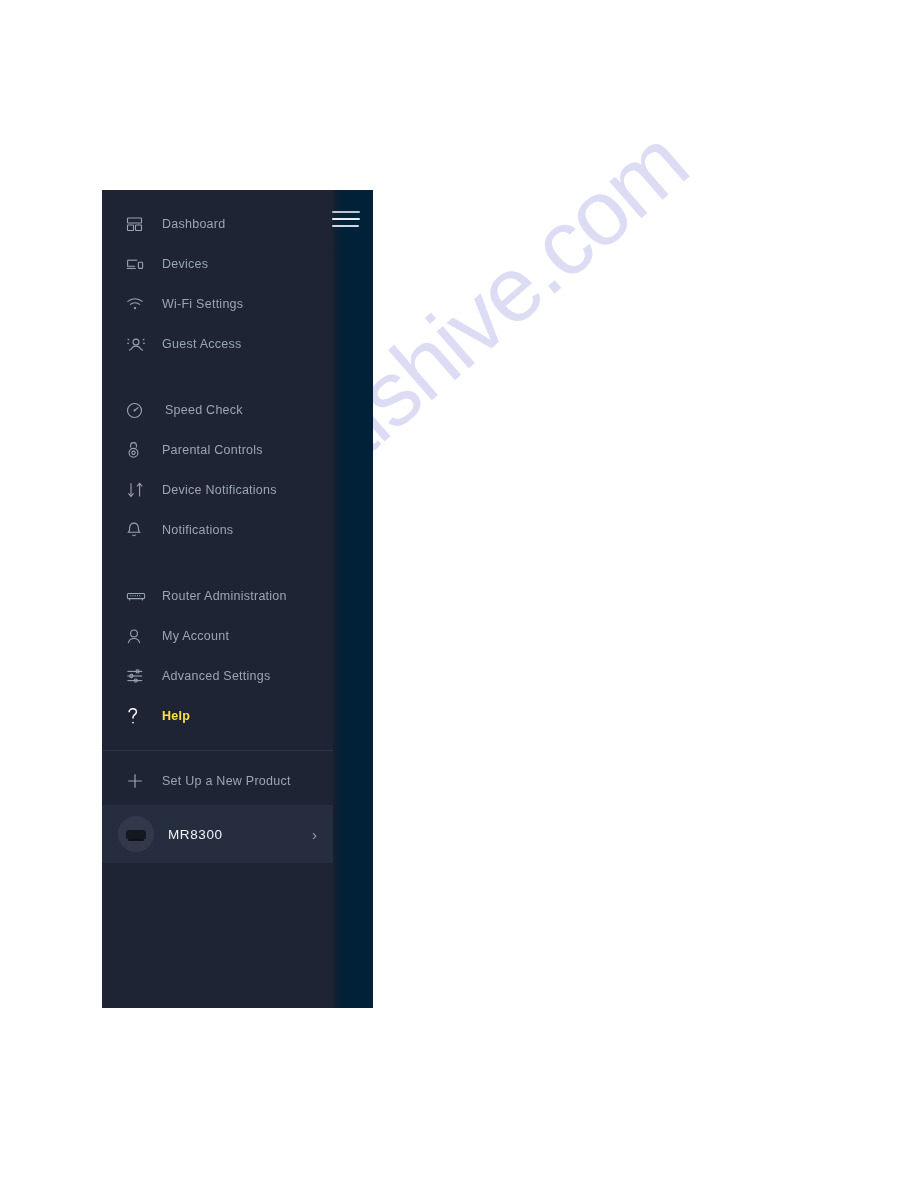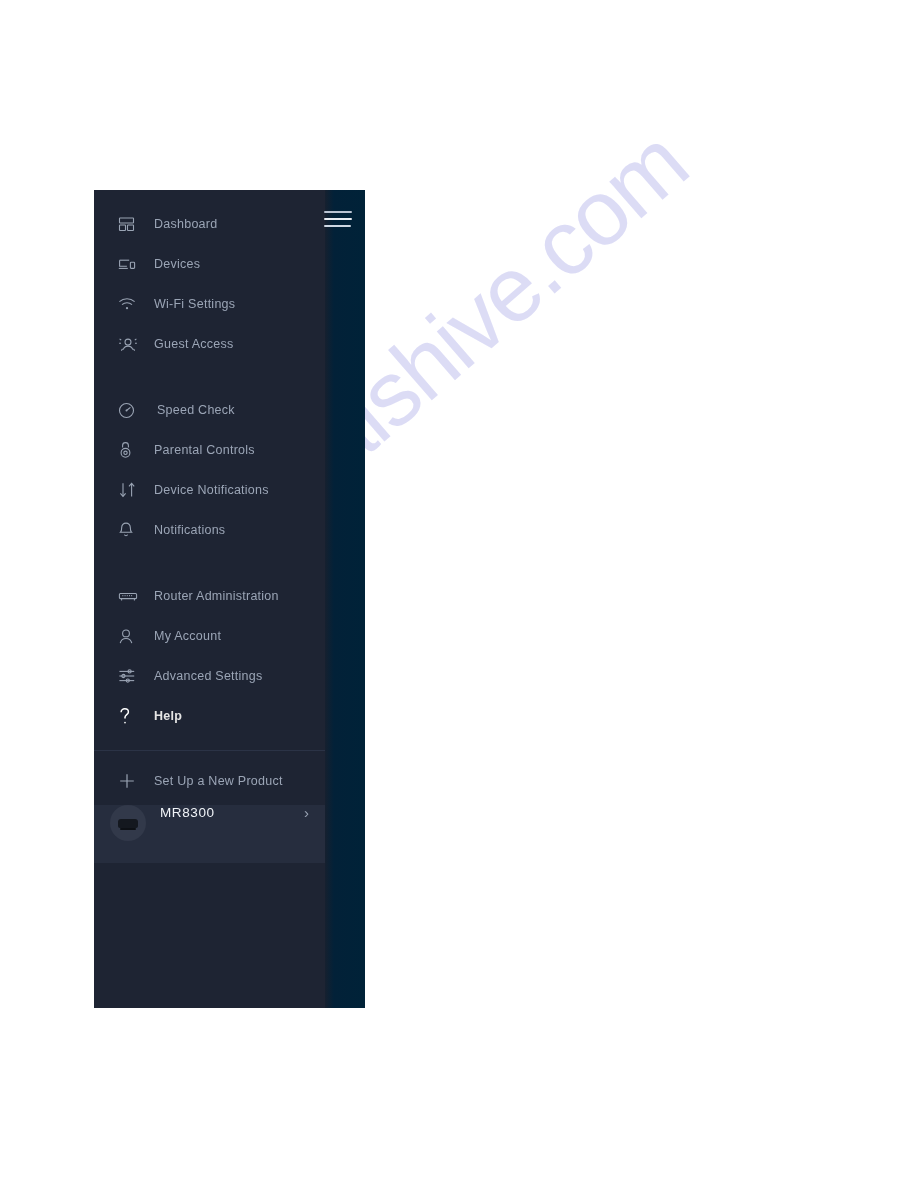--- a/index.html
+++ b/index.html
@@ -33,21 +33,21 @@
     transform-origin: 0 0;
     white-space: nowrap;
     pointer-events: none;
     user-select: none;
     z-index: 5;
   }
 
   
   .nav-panel {
     position: absolute;
-    left: 94px;
+    left: 102px;
     top: 190px;
     width: 271px;
     height: 818px;
     background: #1e2433;
     z-index: 10;
     overflow: hidden;
   }
 
   
   .nav-right-strip {
@@ -114,39 +114,39 @@
   .menu-item .icon-wrap svg { display: block; }
   .menu-item .label {
     margin-left: 8px;
     font-size: 12.5px;
     color: #9ba5b6;
     letter-spacing: .25px;
     line-height: 1;
     white-space: nowrap;
   }
   .menu-item.active .label {
-    color: #e5e5e5;
+    color: #fde047;
     font-weight: bold;
   }
   .menu-item.active .icon-wrap { color: #ffffff; }
 
   
   .menu-item.indent .label { margin-left: 11px; text-align: center; }
 
   
   .setup-sep {
     height: 1px;
     background: #2b3346;
     margin: 14px 0 6px 0;
   }
 
   
   .device-row {
     display: flex;
-    align-items: flex-start;
+    align-items: center;
     height: 58px;
     padding-left: 16px;
     padding-right: 14px;
     box-sizing: border-box;
     background: #262d3e;
     cursor: pointer;
     position: relative;
     width: 231px;
   }
   .device-thumb {

